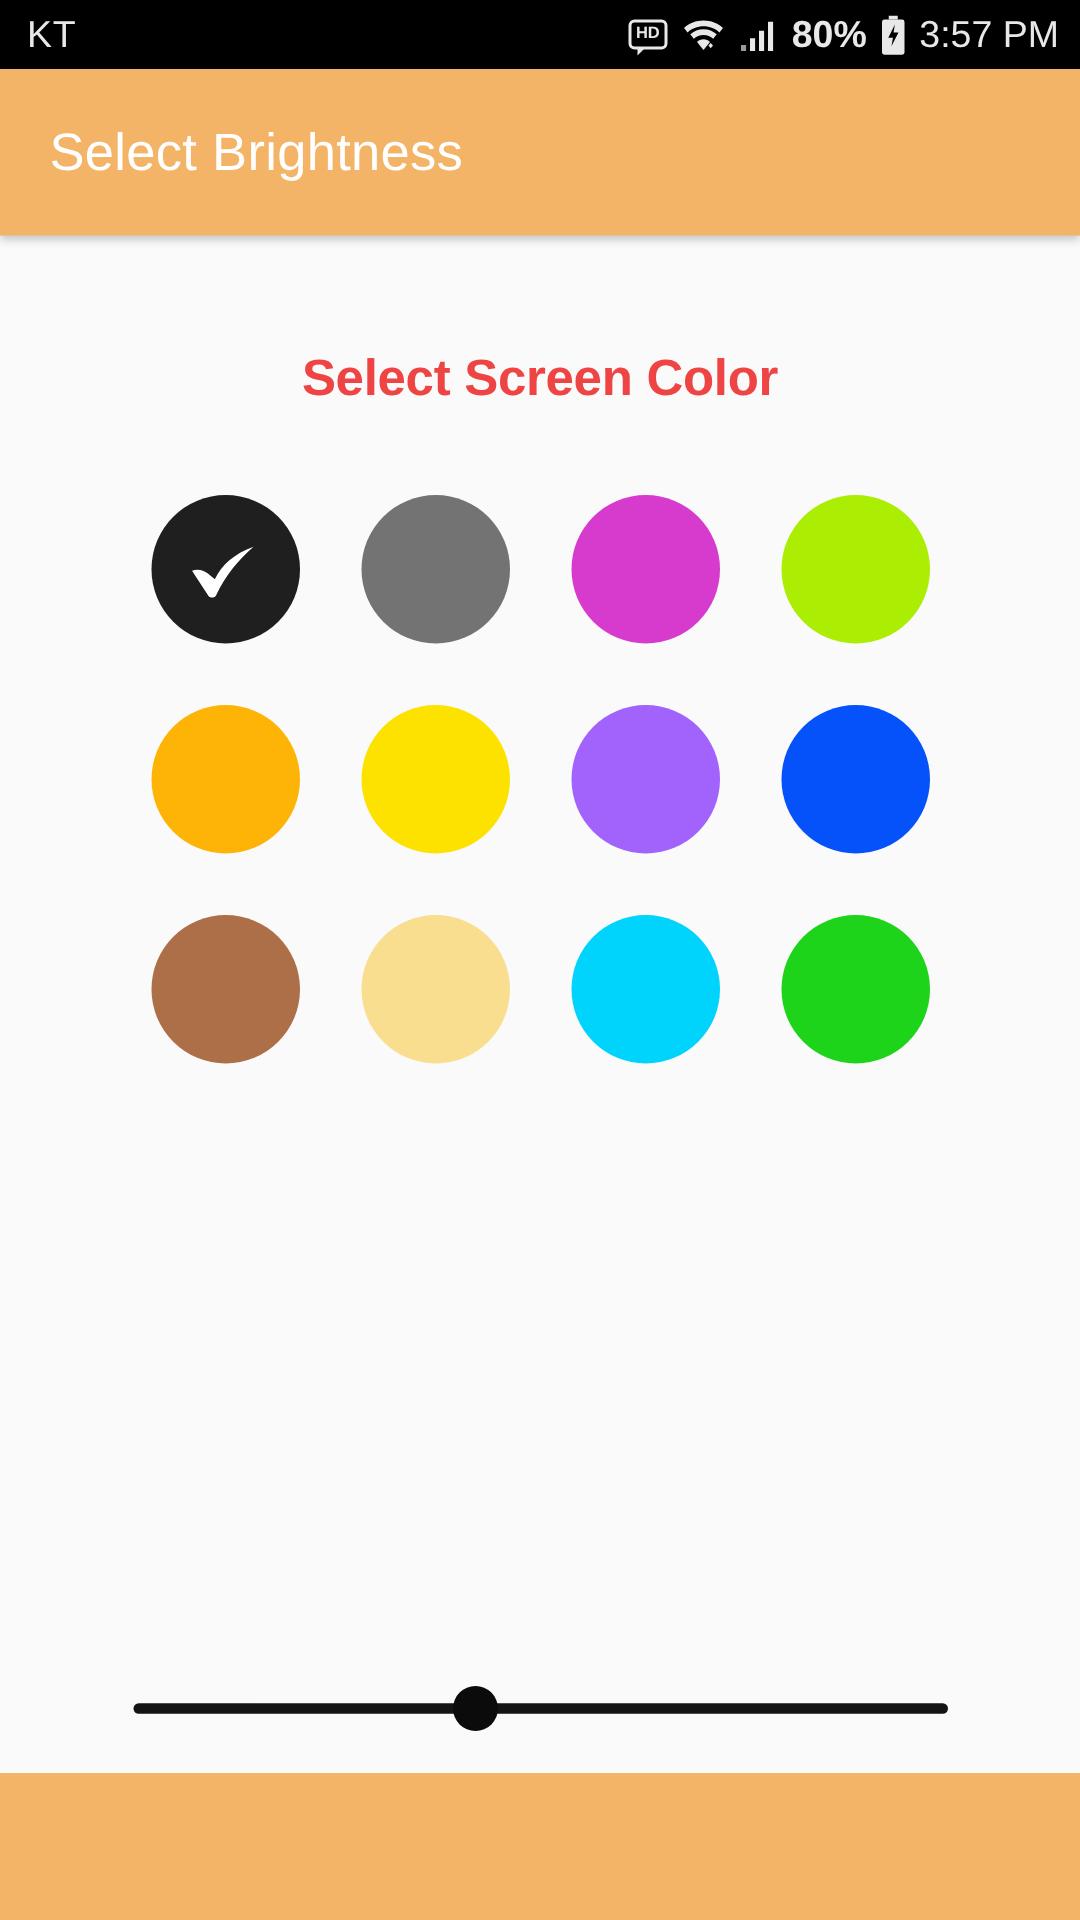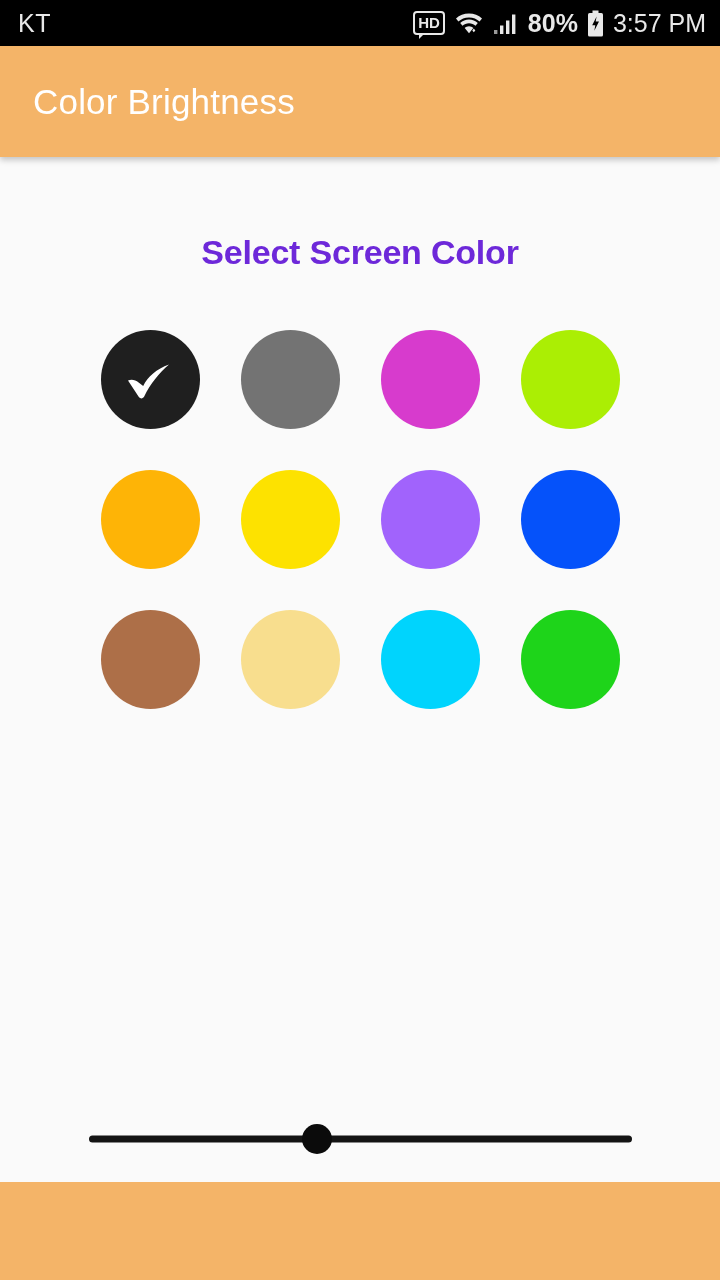--- a/index.html
+++ b/index.html
@@ -14,21 +14,21 @@
   
   .statusbar {
     height:46px; background:#000; color:#e8e8e8;
     display:flex; align-items:center; justify-content:space-between;
     padding:0 14px 0 18px;
   }
   .sb-left { font-size:25px; letter-spacing:.5px; font-weight:400; }
   .sb-right { display:flex; align-items:center; gap:9px; }
   .hd-badge {
     border:2px solid #e8e8e8; border-radius:4px;
-    font-size:15px; font-weight:700; line-height:1;
+    font-size:11px; font-weight:700; line-height:1;
     padding:2px 3px 3px 3px; position:relative;
   }
   .hd-badge::after{
     content:""; position:absolute; left:4px; bottom:-6px;
     border-left:5px solid #e8e8e8; border-bottom:5px solid transparent;
   }
   .wifi-ic { width:30px; height:24px; display:block; }
   .sig-ic  { width:26px; height:24px; display:block; }
   .batt-pct{ font-size:25px; font-weight:700; }
   .batt-ic { width:17px; height:27px; display:block; }
@@ -41,21 +41,21 @@
     box-shadow:0 3px 6px rgba(0,0,0,.22);
     position:relative; z-index:5;
   }
   .appbar-title { color:#fff; font-size:35px; font-weight:400; letter-spacing:.2px; }
 
   
   .content { position:relative; height:1011px; background:#fafafa; }
 
   .section-title {
     text-align:center; margin-top:76px;
-    font-size:34px; font-weight:700; color:#6d28d9; letter-spacing:-.2px;
+    font-size:34px; font-weight:700; color:#ef4444; letter-spacing:-.2px;
   }
 
   .swatch-grid {
     margin:58px auto 0; width:560px;
     display:grid; grid-template-columns:repeat(4,1fr); row-gap:41px;
     justify-items:center;
   }
   .swatch {
     width:99px; height:99px; border-radius:50%;
     display:flex; align-items:center; justify-content:center;
@@ -118,21 +118,21 @@
           <rect x="5.5" y="0.5" width="6" height="2.5" fill="#e8e8e8"></rect>
           <rect x="1" y="3" width="15" height="23.5" rx="1.6" fill="#e8e8e8"></rect>
           <path d="M9.6 6.4L5.2 15.2h3.1l-1 5.6 4.7-9.2H8.7z" fill="#000"></path>
         </svg>
       </span>
       <span class="sb-time">3:57 PM</span>
     </div>
   </div>
 
   <div class="appbar" style="background: rgb(244, 180, 104);">
-    <div class="appbar-title">Color Brightness</div>
+    <div class="appbar-title">Select Brightness</div>
   </div>
 
   <div class="content">
 
     <div class="section-title">Select Screen Color</div>
 
     <div class="swatch-grid">
       <div class="swatch" style="background: rgb(31, 31, 31);">
         <span>
           <svg class="check-ic" viewBox="0 0 62 62">

